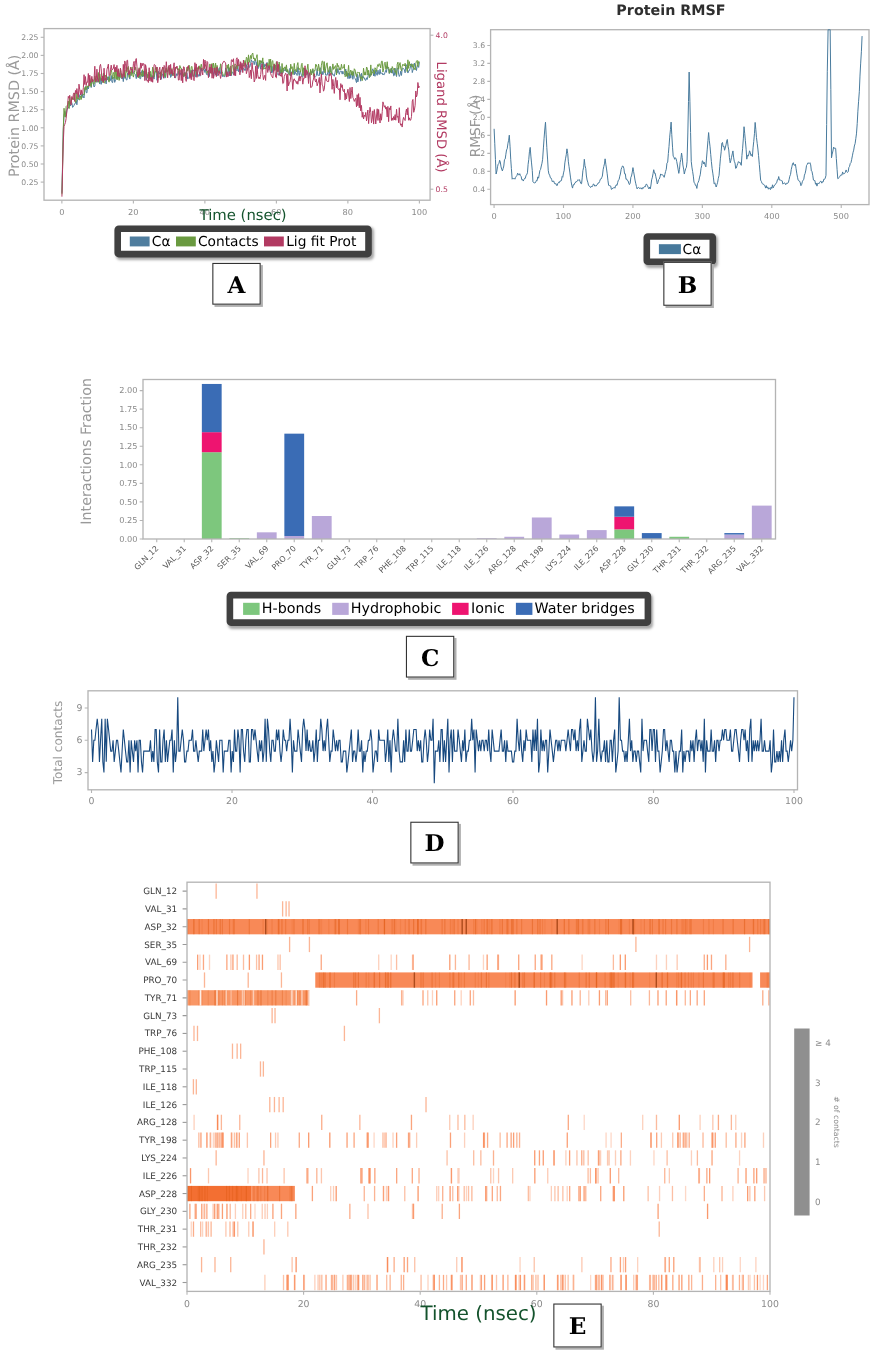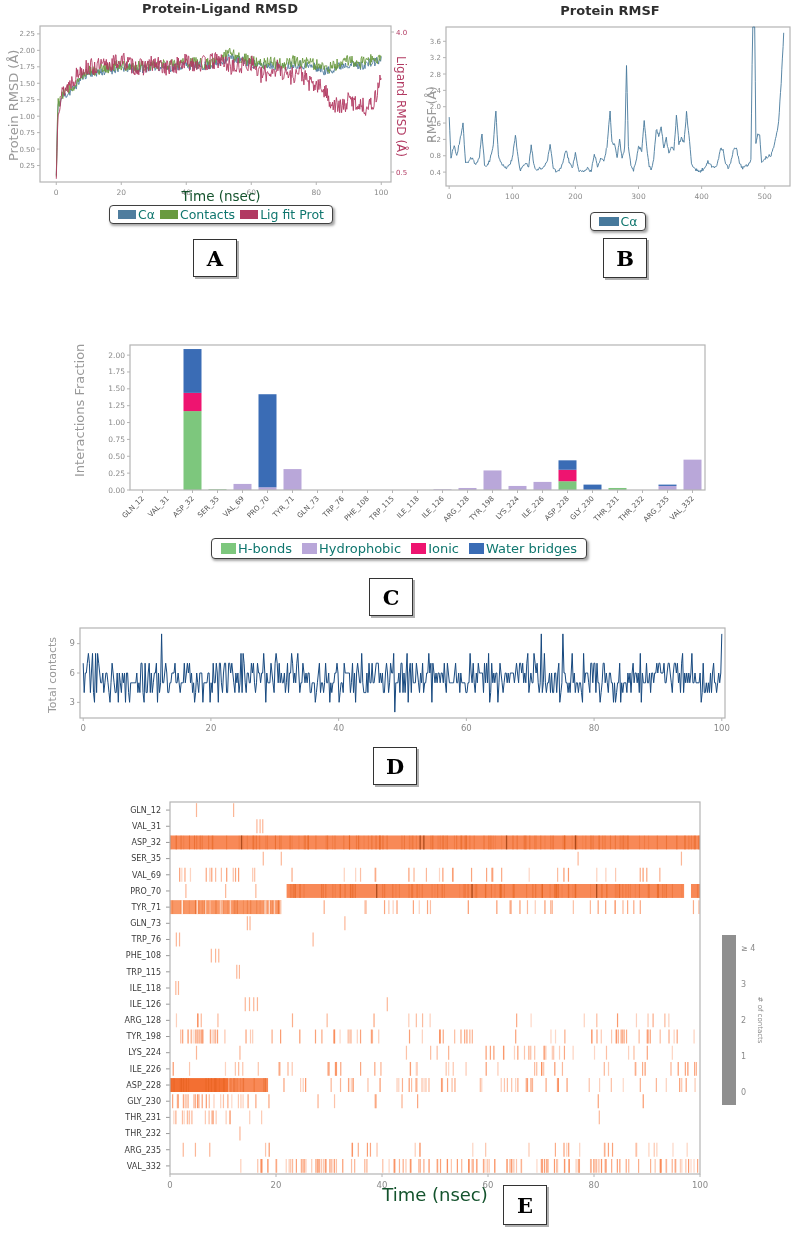--- a/index.html
+++ b/index.html
@@ -5,37 +5,36 @@
   html,body{margin:0;padding:0;background:#fff;}
   #fig{position:relative;width:798px;height:1233px;background:#fff;
        font-family:"DejaVu Sans","Liberation Sans",sans-serif;overflow:hidden;}
   .abs{position:absolute;}
   .title{font-weight:bold;color:#2f2f2f;text-align:center;font-size:13px;}
   .title-big{font-weight:bold;color:#111;text-align:center;font-size:17px;letter-spacing:.4px;}
   .xlab{color:#14532d;text-align:center;}
   .vlab{position:absolute;writing-mode:vertical-rl;transform:rotate(180deg);
         text-align:center;color:#999;white-space:nowrap;}
   .vlab-r{position:absolute;writing-mode:vertical-rl;text-align:center;white-space:nowrap;}
-  .legend{display:inline-flex;align-items:center;gap:5px;border:1px solid #404040;
+  .legend{display:inline-flex;align-items:center;gap:5px;border:6px solid #404040;
           border-radius:4px;box-shadow:1.5px 2px 2.5px rgba(0,0,0,.35);
-          padding:1px 8px;background:#fff;font-size:12.5px;color:#0f766e;}
+          padding:1px 8px;background:#fff;font-size:12.5px;color:#000000;}
   .legend-wrap{display:flex;justify-content:center;}
   .leg-item{display:flex;align-items:center;gap:2px;white-space:nowrap;}
   .leg-item .sw{display:inline-block;}
   .panel-letter{display:flex;align-items:center;justify-content:center;
        background:#fff;border:1.6px solid #333;box-shadow:2px 2px 0 #b0b0b0;
        font-family:"DejaVu Serif","Liberation Serif",serif;font-weight:bold;font-size:21px;color:#000;}
   svg{display:block;}
 </style>
 </head>
 <body>
 
 <div id="fig">
 
-  <div class="abs title" style="left:40px;top:1px;width:360px;">Protein-Ligand RMSD</div>
   <svg id="svg-a" class="abs" style="left:0;top:0;" width="420" height="200">
       <rect x="40" y="26" width="351" height="156" fill="none" stroke="#b4b4b4" stroke-width="1.2"></rect>
       <line x1="56.25" y1="182" x2="56.25" y2="185" stroke="#b4b4b4"></line>
       <text x="56.25" y="195" font-size="7.5" fill="#8a8a8a" text-anchor="middle" font-family="DejaVu Sans, sans-serif">0</text>
       <line x1="121.25" y1="182" x2="121.25" y2="185" stroke="#b4b4b4"></line>
       <text x="121.25" y="195" font-size="7.5" fill="#8a8a8a" text-anchor="middle" font-family="DejaVu Sans, sans-serif">20</text>
       <line x1="186.25" y1="182" x2="186.25" y2="185" stroke="#b4b4b4"></line>
       <text x="186.25" y="195" font-size="7.5" fill="#8a8a8a" text-anchor="middle" font-family="DejaVu Sans, sans-serif">40</text>
       <line x1="251.25" y1="182" x2="251.25" y2="185" stroke="#b4b4b4"></line>
       <text x="251.25" y="195" font-size="7.5" fill="#8a8a8a" text-anchor="middle" font-family="DejaVu Sans, sans-serif">60</text>

